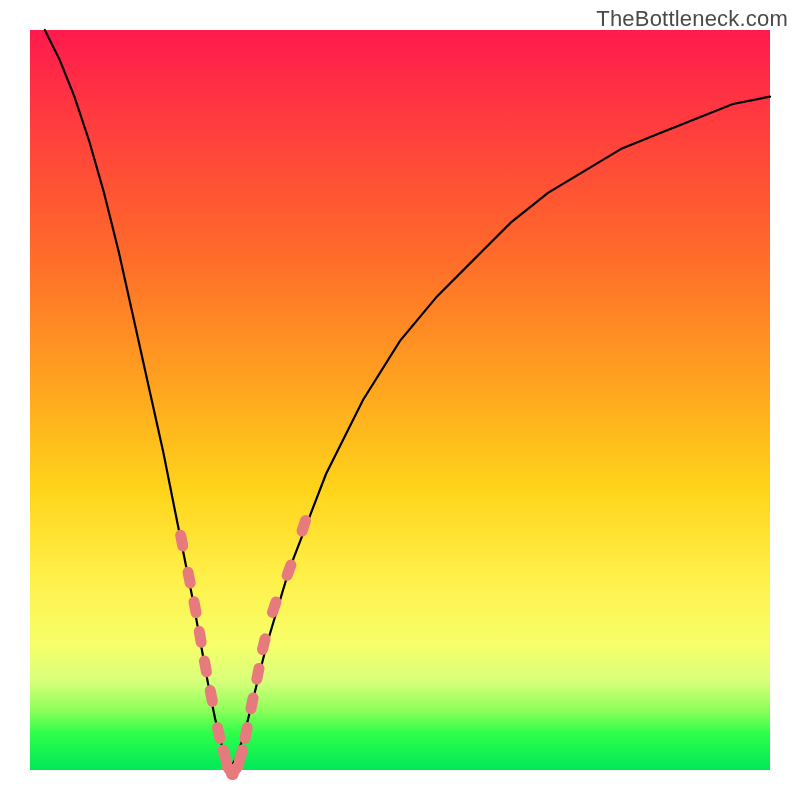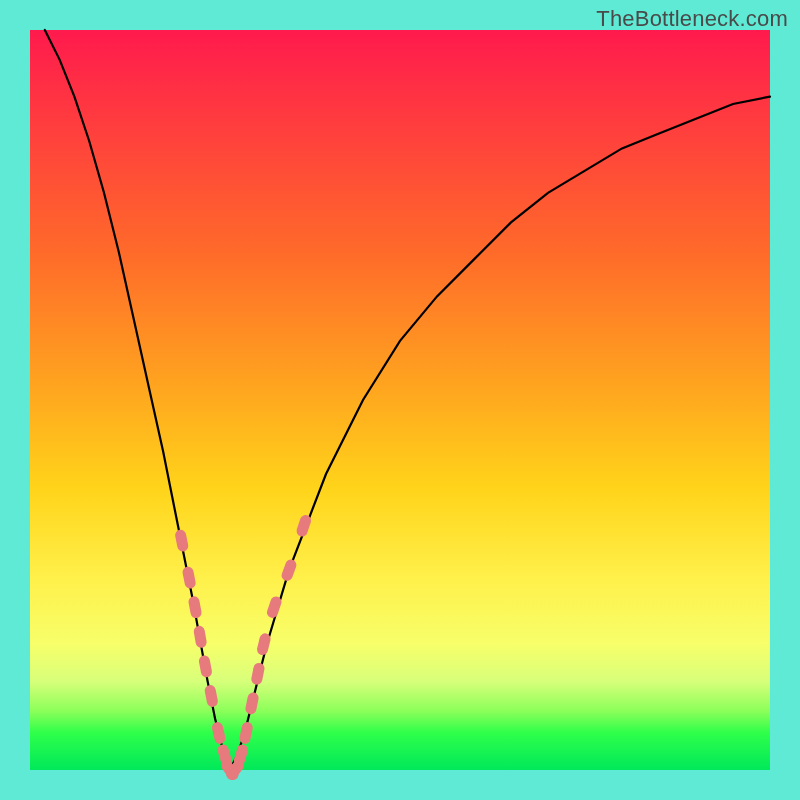--- a/index.html
+++ b/index.html
@@ -10,21 +10,21 @@
     background: #000;
     overflow: hidden;
     font-family: Arial, Helvetica, sans-serif;
   }
   .frame {
     position: absolute;
     left: 0;
     top: 0;
     width: 800px;
     height: 800px;
-    background: #5eead4;
+    background: #ffffff;
   }
   .plot-area {
     position: absolute;
     left: 30px;
     top: 30px;
     width: 740px;
     height: 740px;
     
     background: linear-gradient(to bottom,
       #ff1a4d 0%,

